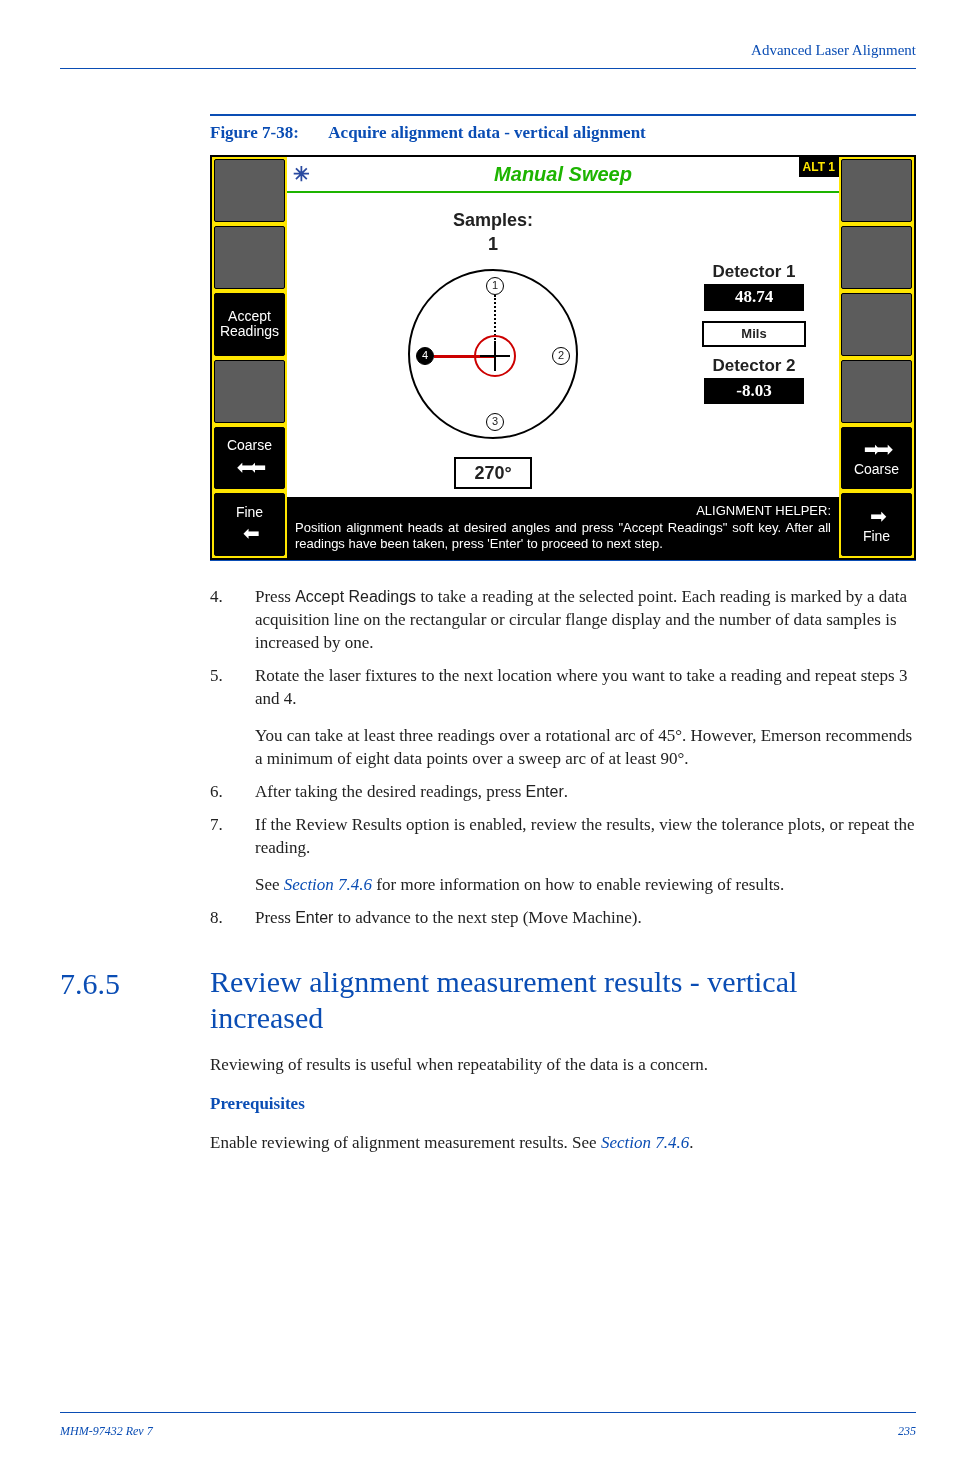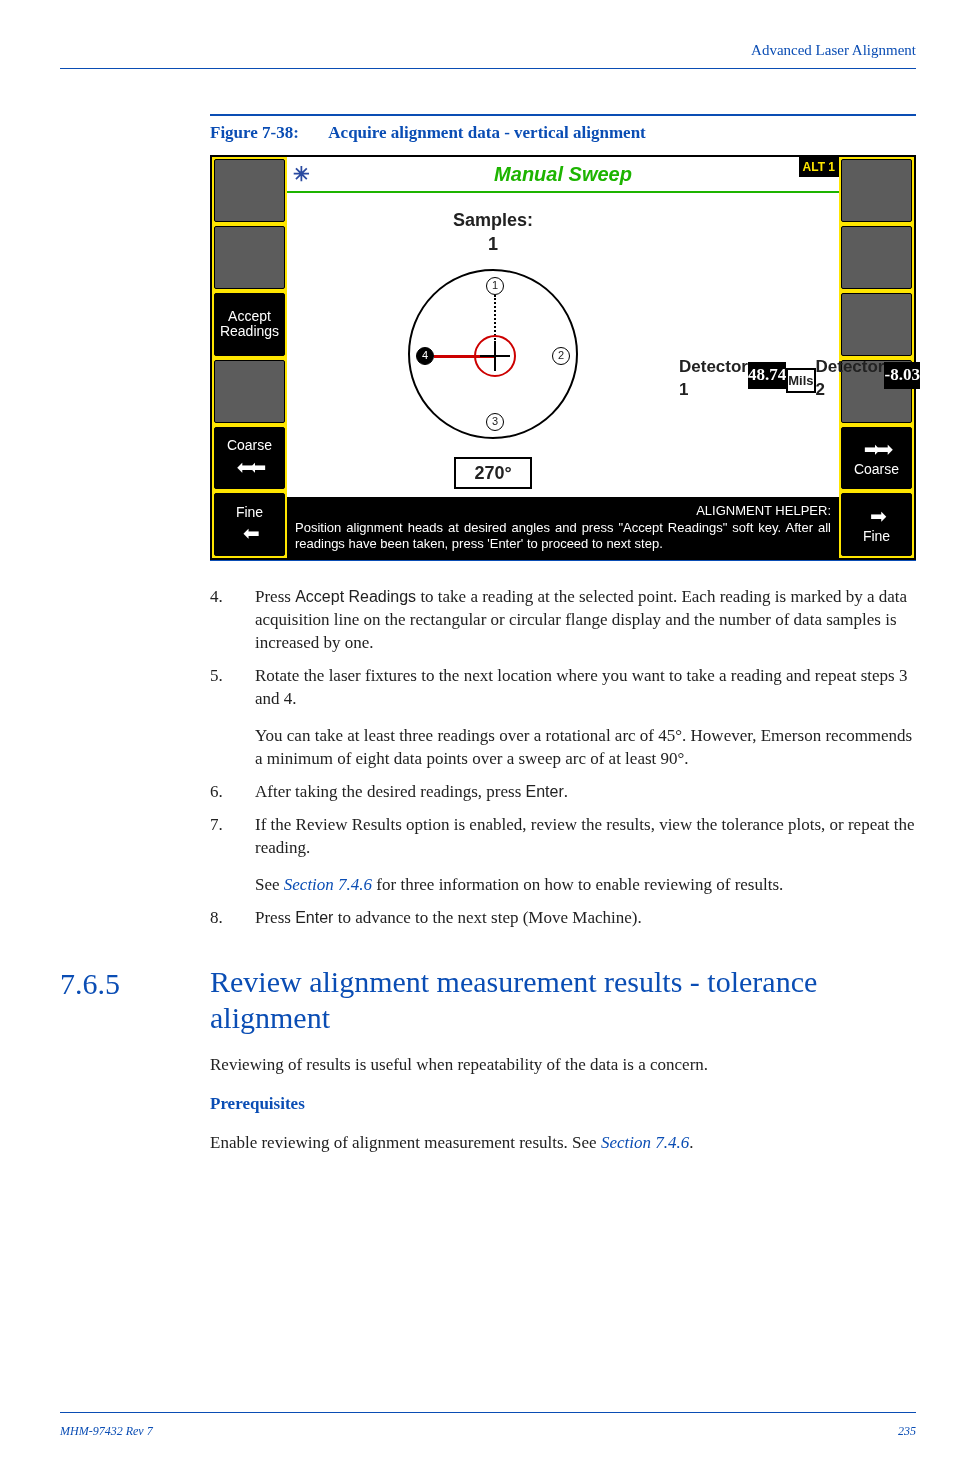--- a/index.html
+++ b/index.html
@@ -115,21 +115,21 @@
   .redcircle { position:absolute; top:64px; left:64px; width:42px; height:42px; border:2px solid #c00; border-radius:50%; }
   .angle-box {
     margin-top: 18px;
     border: 2px solid #000;
     padding: 2px 18px;
     font-weight: bold;
     font-family: Verdana, Arial;
     font-size: 18px;
     display: inline-block;
   }
-  .readings-zone { width: 150px; display:flex; flex-direction:row; align-items:center; padding-top: 50px; }
+  .readings-zone { width: 150px; display:flex; flex-direction:column; align-items:center; padding-top: 50px; }
   .det-label { font-weight: bold; font-size: 17px; margin-top: 8px; }
   .det-val { background:#000; color:#fff; width: 100px; text-align:center; padding:2px 0; font-family: Verdana; font-weight:bold; font-size:17px; }
   .unit-box { border:2px solid #000; width: 104px; text-align:center; padding:2px 0; font-weight:bold; margin-top:10px; font-size:13px;}
   .helper {
     background: #000;
     color: #fff;
     font-family: Verdana, Arial, sans-serif;
     font-size: 13px;
     padding: 6px 8px;
     text-align: justify;
@@ -287,35 +287,35 @@
     <li>
       <div class="num-col">6.</div>
       <div class="txt-col">
         <p><span>After taking the desired readings, press </span><span class="sans">Enter</span><span>.</span></p>
       </div>
     </li>
     <li>
       <div class="num-col">7.</div>
       <div class="txt-col">
         <p>If the Review Results option is enabled, review the results, view the tolerance plots, or repeat the reading.</p>
-        <p><span>See </span><span class="link">Section 7.4.6</span><span> for three information on how to enable reviewing of results.</span></p>
+        <p><span>See </span><span class="link">Section 7.4.6</span><span> for more information on how to enable reviewing of results.</span></p>
       </div>
     </li>
     <li>
       <div class="num-col">8.</div>
       <div class="txt-col">
         <p><span>Press </span><span class="sans">Enter</span><span> to advance to the next step (Move Machine).</span></p>
       </div>
     </li>
   </ol>
 </div>
 
 <div class="section-row">
   <div class="sec-num">7.6.5</div>
-  <div class="sec-title">Review alignment measurement results - tolerance alignment</div>
+  <div class="sec-title">Review alignment measurement results - vertical increased</div>
 </div>
 <div class="sec-body">
   <p>Reviewing of results is useful when repeatability of the data is a concern.</p>
   <p class="prereq">Prerequisites</p>
   <p>
     <span>Enable reviewing of alignment measurement results. See </span><span class="link">Section 7.4.6</span><span>.</span>
   </p>
 </div>
 
 <div class="footer">

